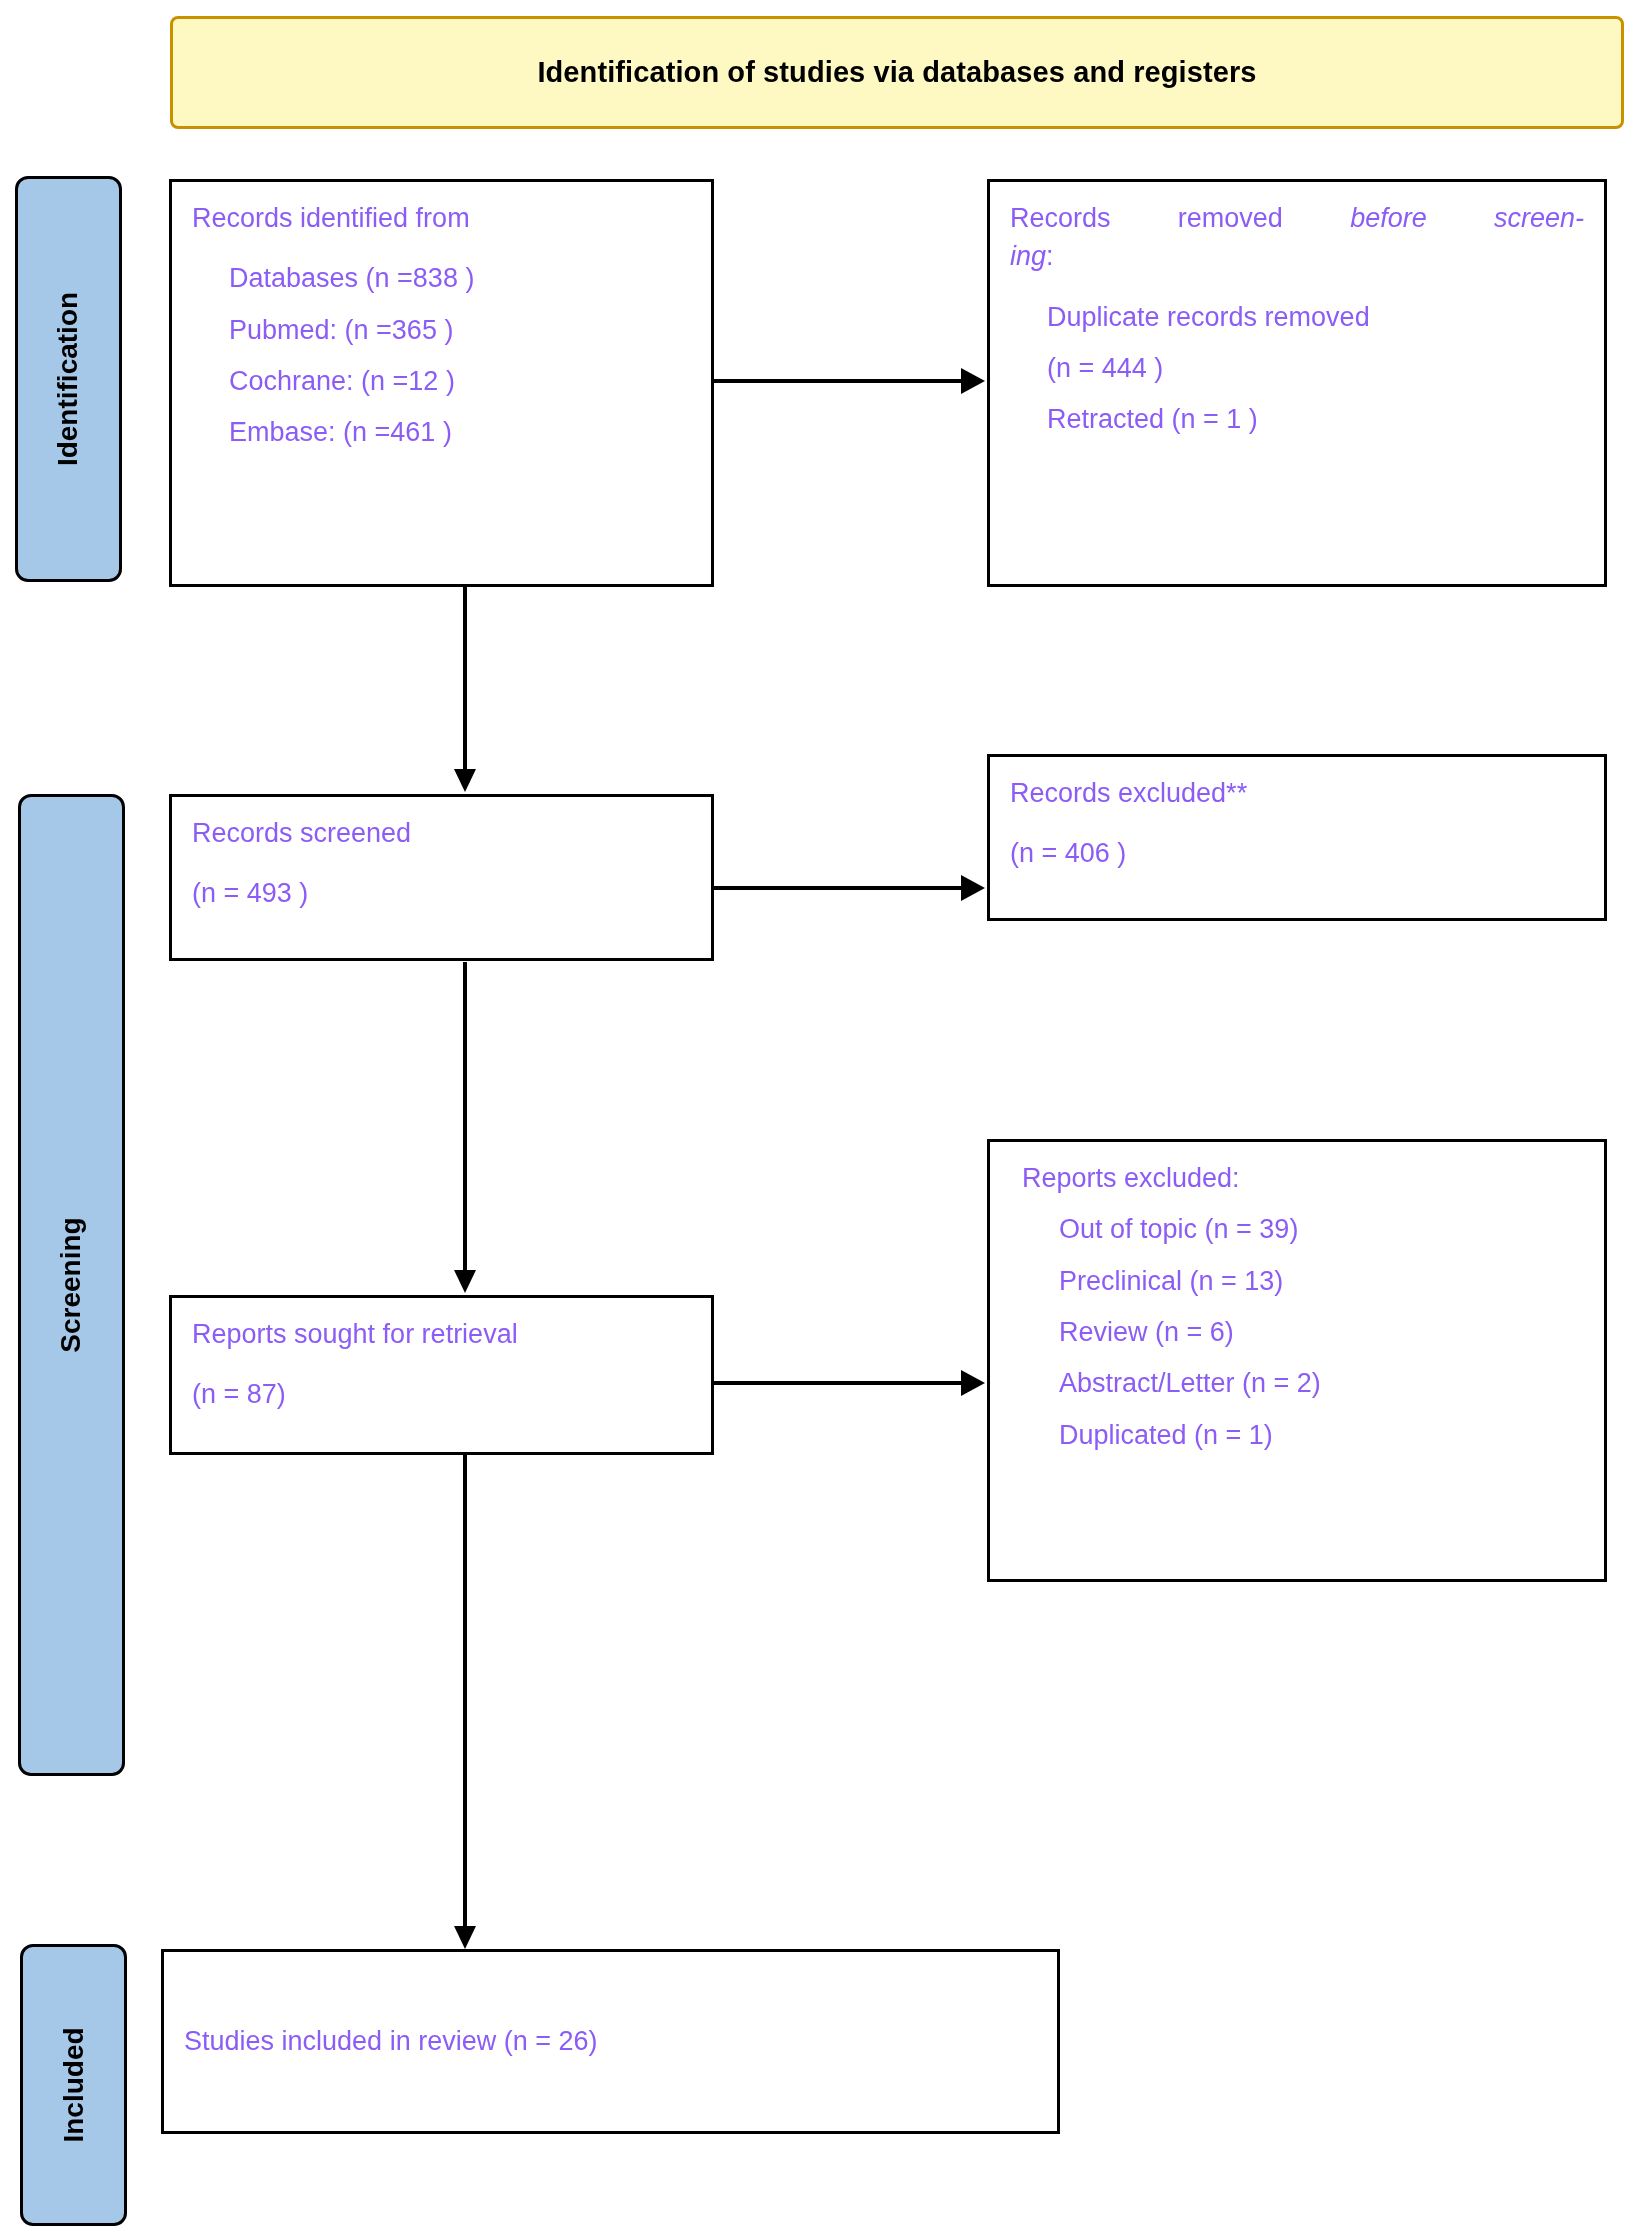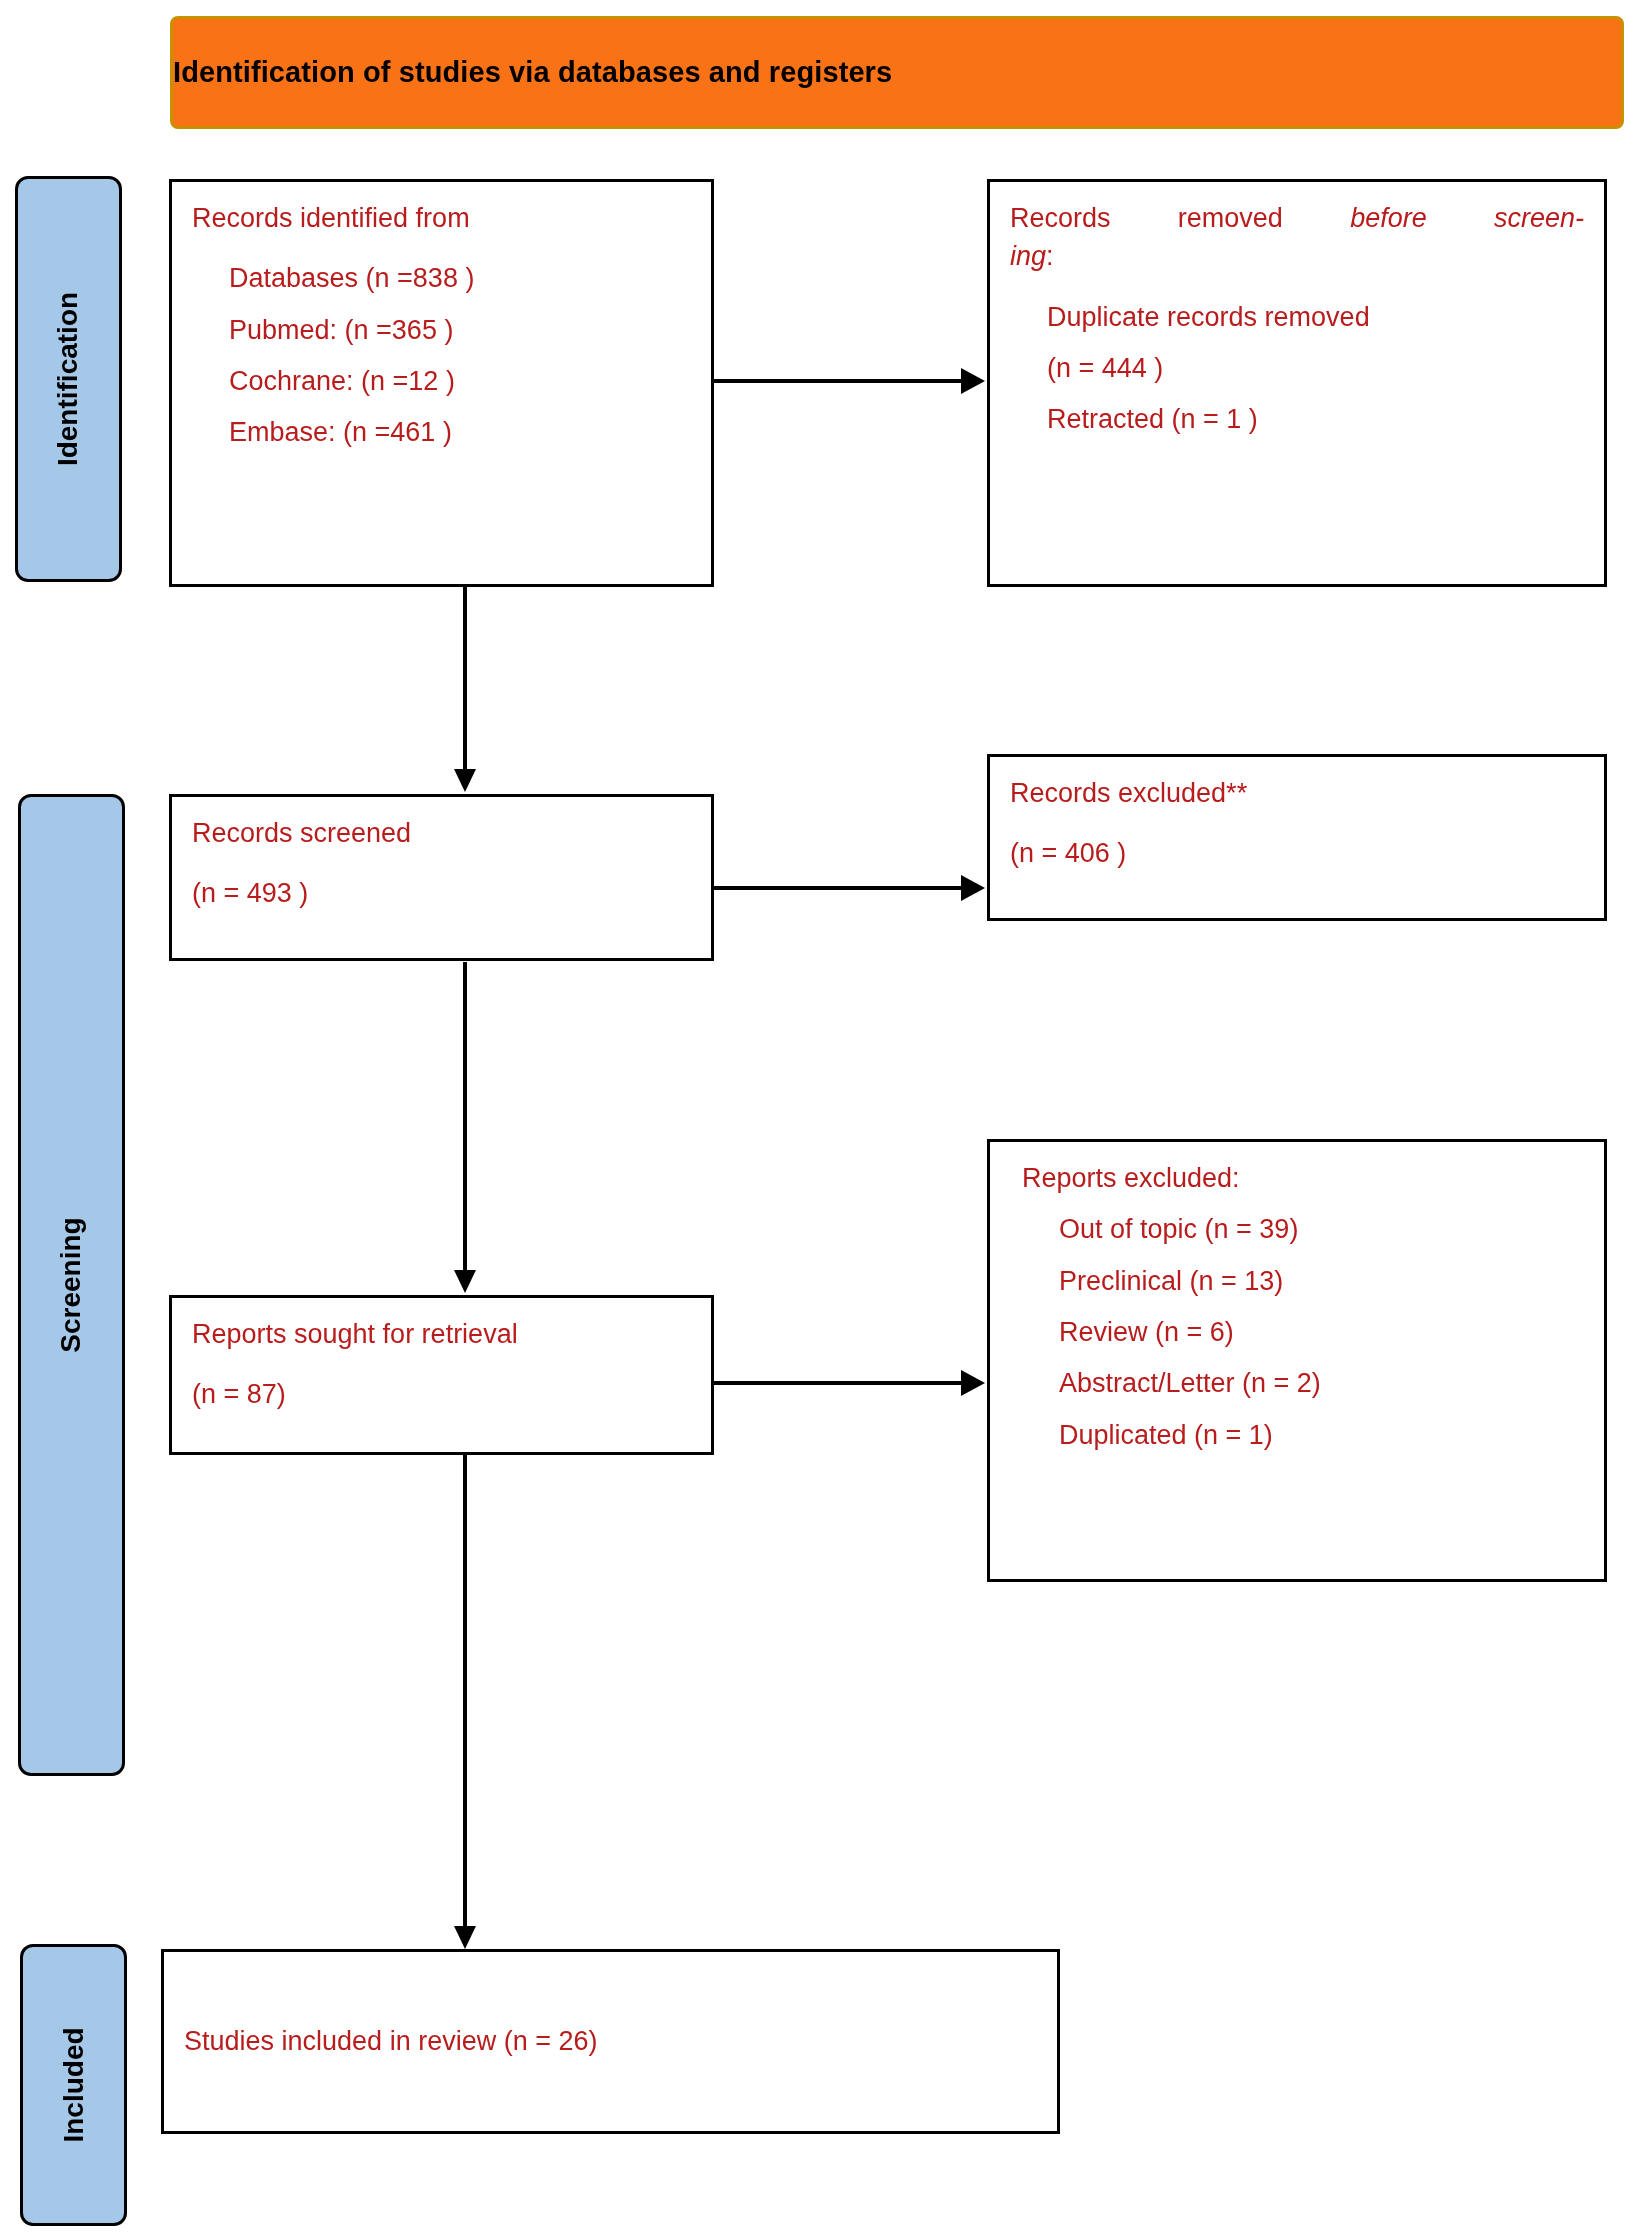--- a/index.html
+++ b/index.html
@@ -12,26 +12,27 @@
     width: 1650px;
     height: 2239px;
     background: #ffffff;
     font-family: "Liberation Sans", sans-serif;
     overflow: hidden;
   }
 
   
   .stage-header {
     position: absolute;
-    background: #f97316;
+    background: #fef9c3;
     border: 3px solid #C99100;
     border-radius: 8px;
     box-sizing: border-box;
     display: flex;
     align-items: center;
+    justify-content: center;
     color: #000000;
     font-weight: bold;
     letter-spacing: 0.1px;
   }
 
   
   .phase-bar {
     position: absolute;
     background: #A6C8E8;
     border: 3px solid #000000;
@@ -49,21 +50,21 @@
     font-size: 28px;
   }
 
   
   .flow-box {
     position: absolute;
     background: #ffffff;
     border: 3.5px solid #000000;
     box-sizing: border-box;
     padding: 17px 20px;
-    color: #b91c1c;
+    color: #8b5cf6;
     font-size: 27px;
     line-height: 1.42;
   }
   .flow-box .line { white-space: nowrap; }
   .flow-box .indent { padding-left: 37px; }
   .flow-box .just { text-align: justify; text-align-last: justify; }
   .flow-box .ital { font-style: italic; }
   .gap-sm { height: 13px; }
   .gap-md { height: 22px; }
 

